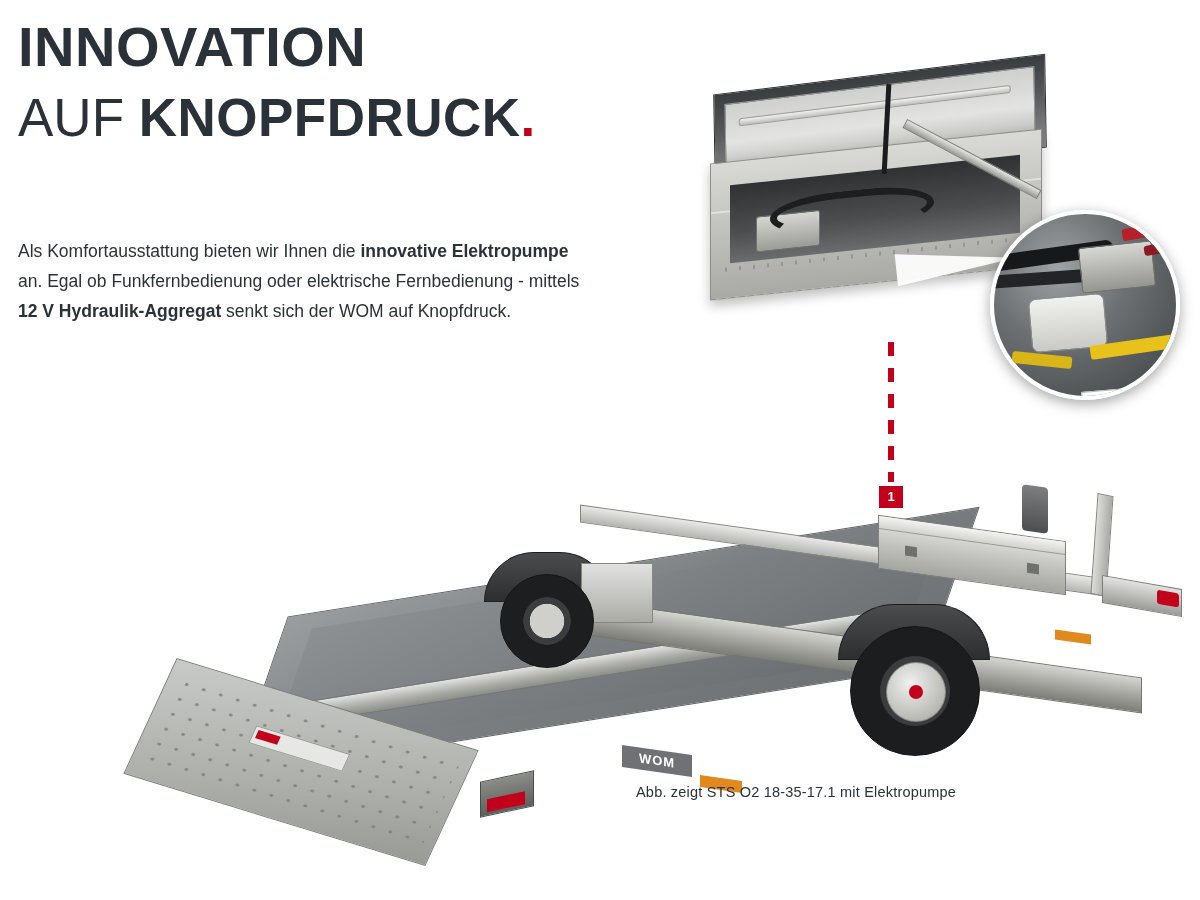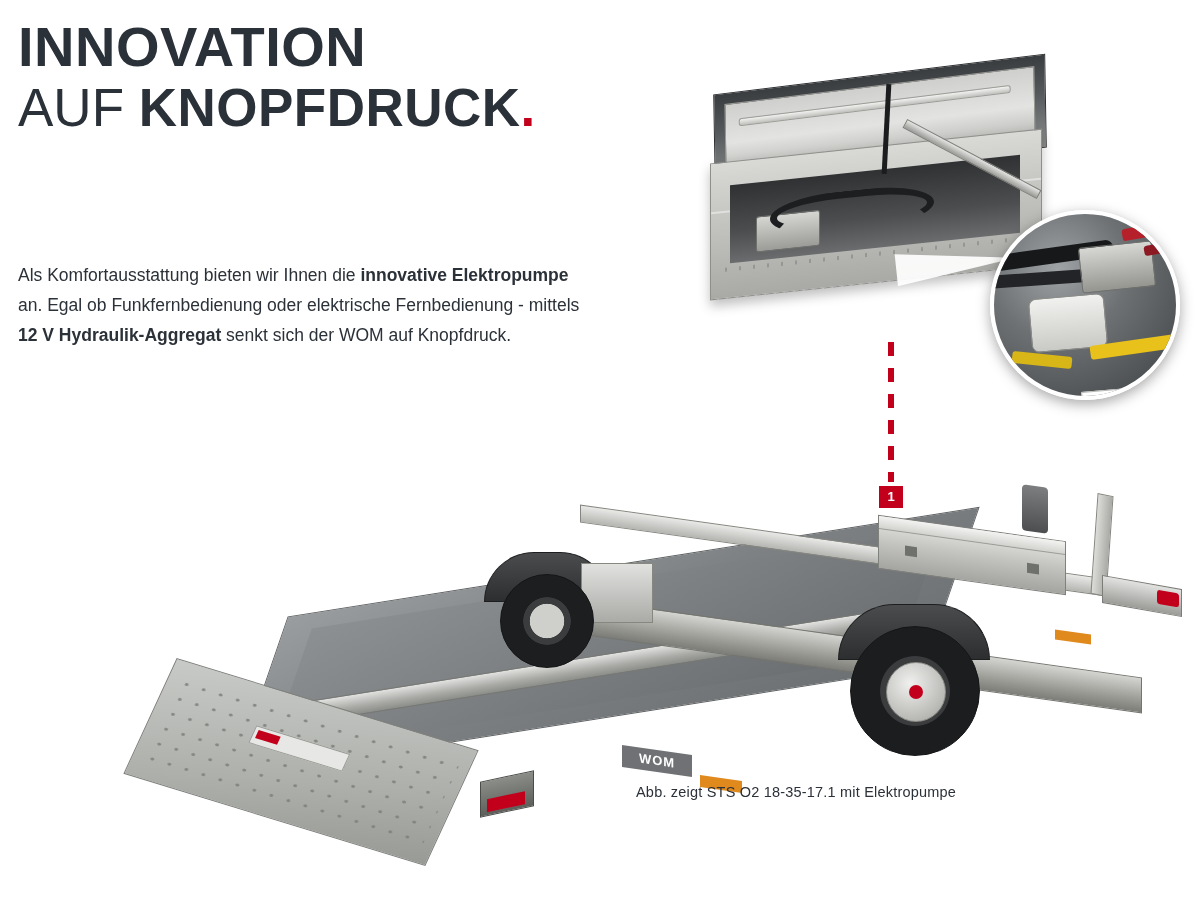--- a/index.html
+++ b/index.html
@@ -27,32 +27,32 @@
   .headline .line1 {
     font-size: 56px;
     font-weight: bold;
     letter-spacing: 0.5px;
     color: #2b3138;
     display: block;
   }
   .headline .line2 {
     font-size: 53px;
     display: block;
-    margin-top: 4px;
+    margin-top: 14px;
     color: #2b3138;
   }
   .headline .line2 .light { font-weight: normal; }
   .headline .line2 .bold { font-weight: bold; letter-spacing: 0.5px;}
   .headline .dot { color: #c3001c; font-weight: bold; }
 
   
   .copy {
     position: absolute;
     left: 18px;
-    top: 260px;
+    top: 236px;
     width: 575px;
     font-size: 17.5px;
     line-height: 1.72;
     color: #2b3138;
   }
   .copy p { margin: 0 0 28px 0; }
   .copy b { font-weight: bold; }
 
   
   .box-photo {

